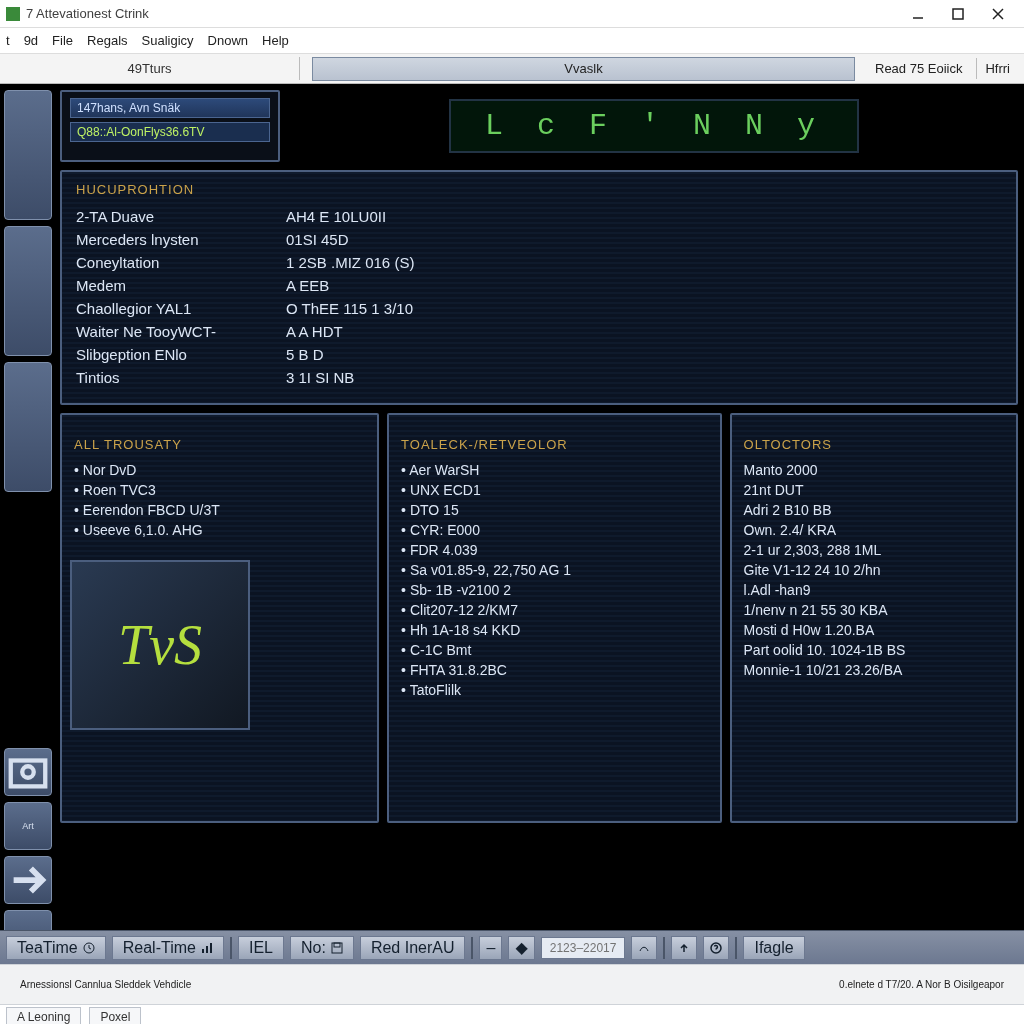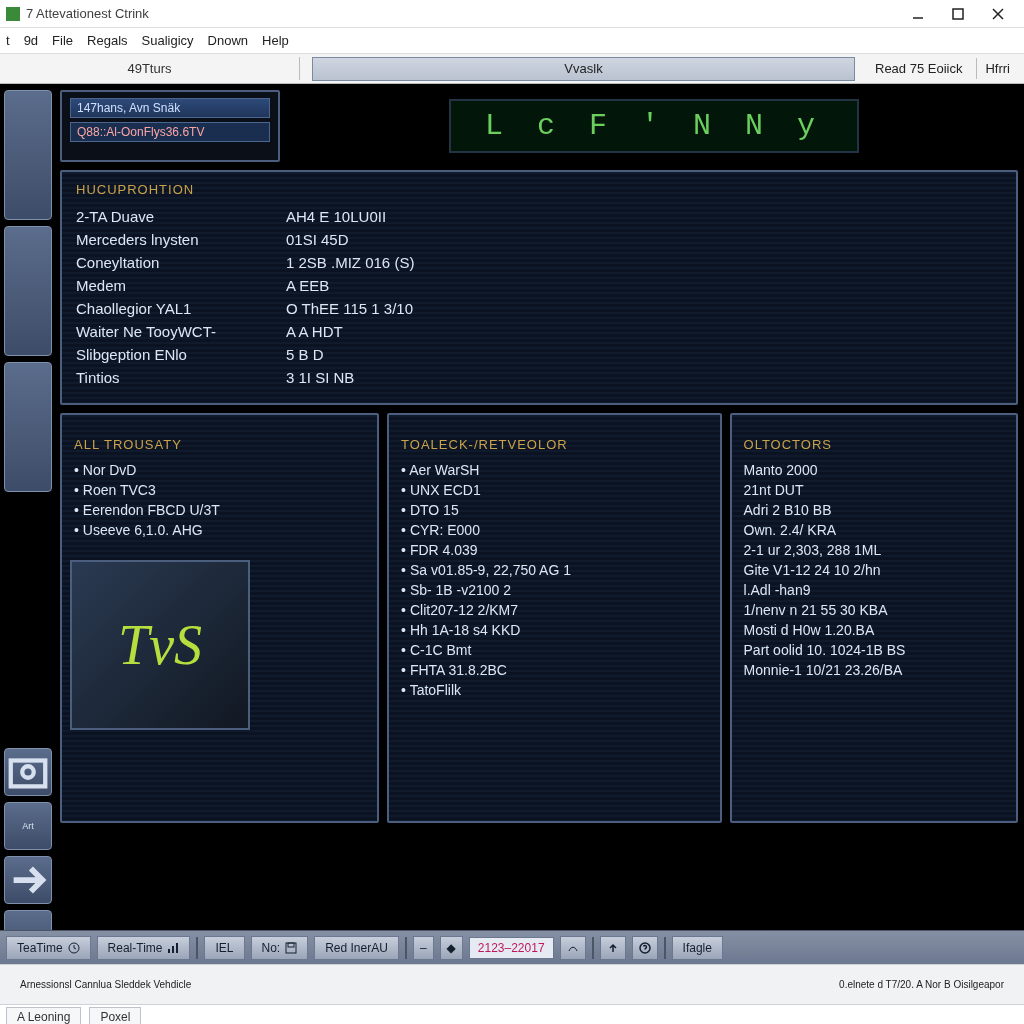--- a/index.html
+++ b/index.html
@@ -33,21 +33,21 @@
 .lefttool .spacer { flex: 1; }
 
 
 .panel { border: 2px solid #4b5e7e; background: #0a0f18; border-radius: 2px; }
 .stripe { background: repeating-linear-gradient(#0f1a2c 0, #0f1a2c 2px, #0b1322 2px, #0b1322 5px); }
 
 
 .headerrow { display: flex; gap: 10px; margin-bottom: 8px; height: 72px; }
 .infochip { width: 220px; padding: 6px 8px; display: flex; flex-direction: column; gap: 4px; }
 .infochip .line1 { background: linear-gradient(#2d4a7a,#20355a); border: 1px solid #4b6590; color: #cfe0ff; padding: 2px 6px; font-size: 12px; }
-.infochip .line2 { background: #1a2e4f; border: 1px solid #4b6590; color: #fca5a5; padding: 2px 6px; font-size: 12px; }
+.infochip .line2 { background: #1a2e4f; border: 1px solid #4b6590; color: #bef264; padding: 2px 6px; font-size: 12px; }
 .lcd { flex: 1; display: flex; align-items: center; justify-content: center; }
 .lcd .disp { background: #02160a; border: 2px solid #234; color: #6bcf5e; font-family: "Courier New", monospace; font-size: 30px; letter-spacing: 8px; padding: 8px 34px; }
 
 
 .bigpanel { width: 100%; padding: 10px 14px 14px; margin-bottom: 8px; }
 .section-title { color: #caa24a; font-size: 13px; letter-spacing: 1px; margin-bottom: 8px; }
 .kv { display: flex; color: #dce6f5; font-size: 15px; padding: 3px 0; }
 .kv .k { width: 210px; }
 .kv .v { flex: 1; }
 
@@ -57,23 +57,23 @@
 .col.a { flex: 0.95; }
 .col.c { flex: 0.85; }
 .col .list div { color: #dce6f5; font-size: 14px; padding: 2px 0; }
 .col .bullet::before { content: "• "; color: #dce6f5; }
 
 .logo-box { margin-top: 20px; margin-left: -4px; width: 180px; height: 170px; border: 2px solid #4b5e7e; background: linear-gradient(135deg,#2a3a52 0%, #111822 100%); display: flex; align-items: center; justify-content: center; }
 .logo-box span { font-family: Georgia, serif; font-size: 56px; color: #b5df3e; font-style: italic; }
 
 
 .taskbar { height: 34px; background: linear-gradient(#8690a4,#6c7890); border-top: 1px solid #4a5568; display: flex; align-items: center; padding: 0 6px; gap: 6px; position: relative; }
-.taskbar .tb { background: linear-gradient(#c7cedb,#9aa5b8); border: 1px solid #6c7890; color: #14202e; padding: 3px 10px; font-size: 12px; display: flex; align-items: center; gap: 5px; height: 24px; }
+.taskbar .tb { background: linear-gradient(#c7cedb,#9aa5b8); border: 1px solid #6c7890; color: #14202e; padding: 3px 10px; font-size: 16px; display: flex; align-items: center; gap: 5px; height: 24px; }
 .taskbar .sep { width: 2px; height: 22px; background: #4a5568; }
-.taskbar .numfield { background: #e6ebf3; border: 1px solid #6c7890; color: #be185d; padding: 3px 8px; font-size: 12px; text-align: right; }
+.taskbar .numfield { background: #e6ebf3; border: 1px solid #6c7890; color: #737373; padding: 3px 8px; font-size: 12px; text-align: right; }
 .taskbar svg { width: 12px; height: 12px; }
 
 
 .status1 { height: 40px; background: #f1f2f3; border-top: 1px solid #cfd3d8; color: #222; font-size: 10px; display: flex; align-items: center; padding: 0 20px; }
 .status1 .r { margin-left: auto; }
 .status2 { height: 24px; background: #fff; border-top: 1px solid #cfd3d8; color: #333; font-size: 12px; display: flex; align-items: center; padding: 0 6px; gap: 8px; }
 .status2 .tb2 { border: 1px solid #bcc2cb; padding: 2px 10px; background: #f6f7f9; }
 .status2 .spacer2 { flex: 1; }
 </style>
 </head>

